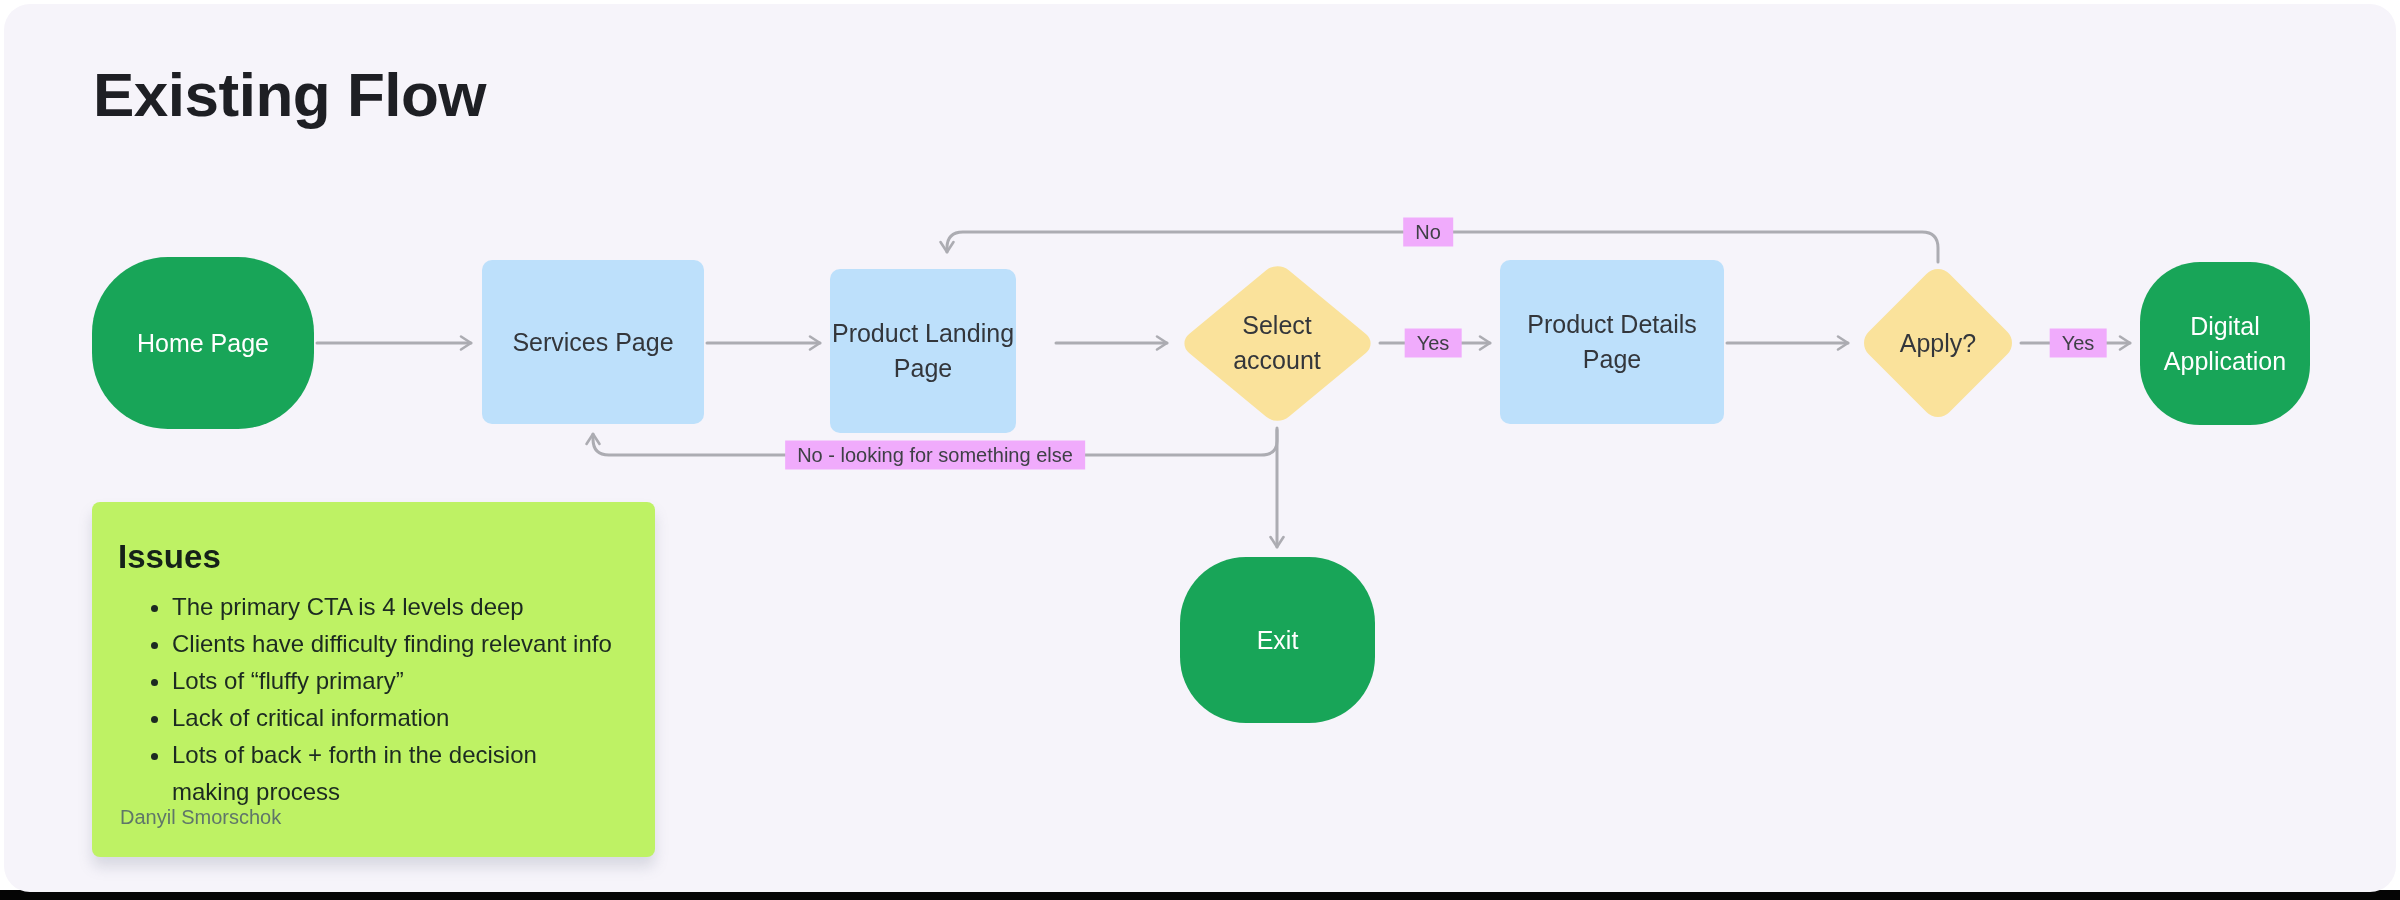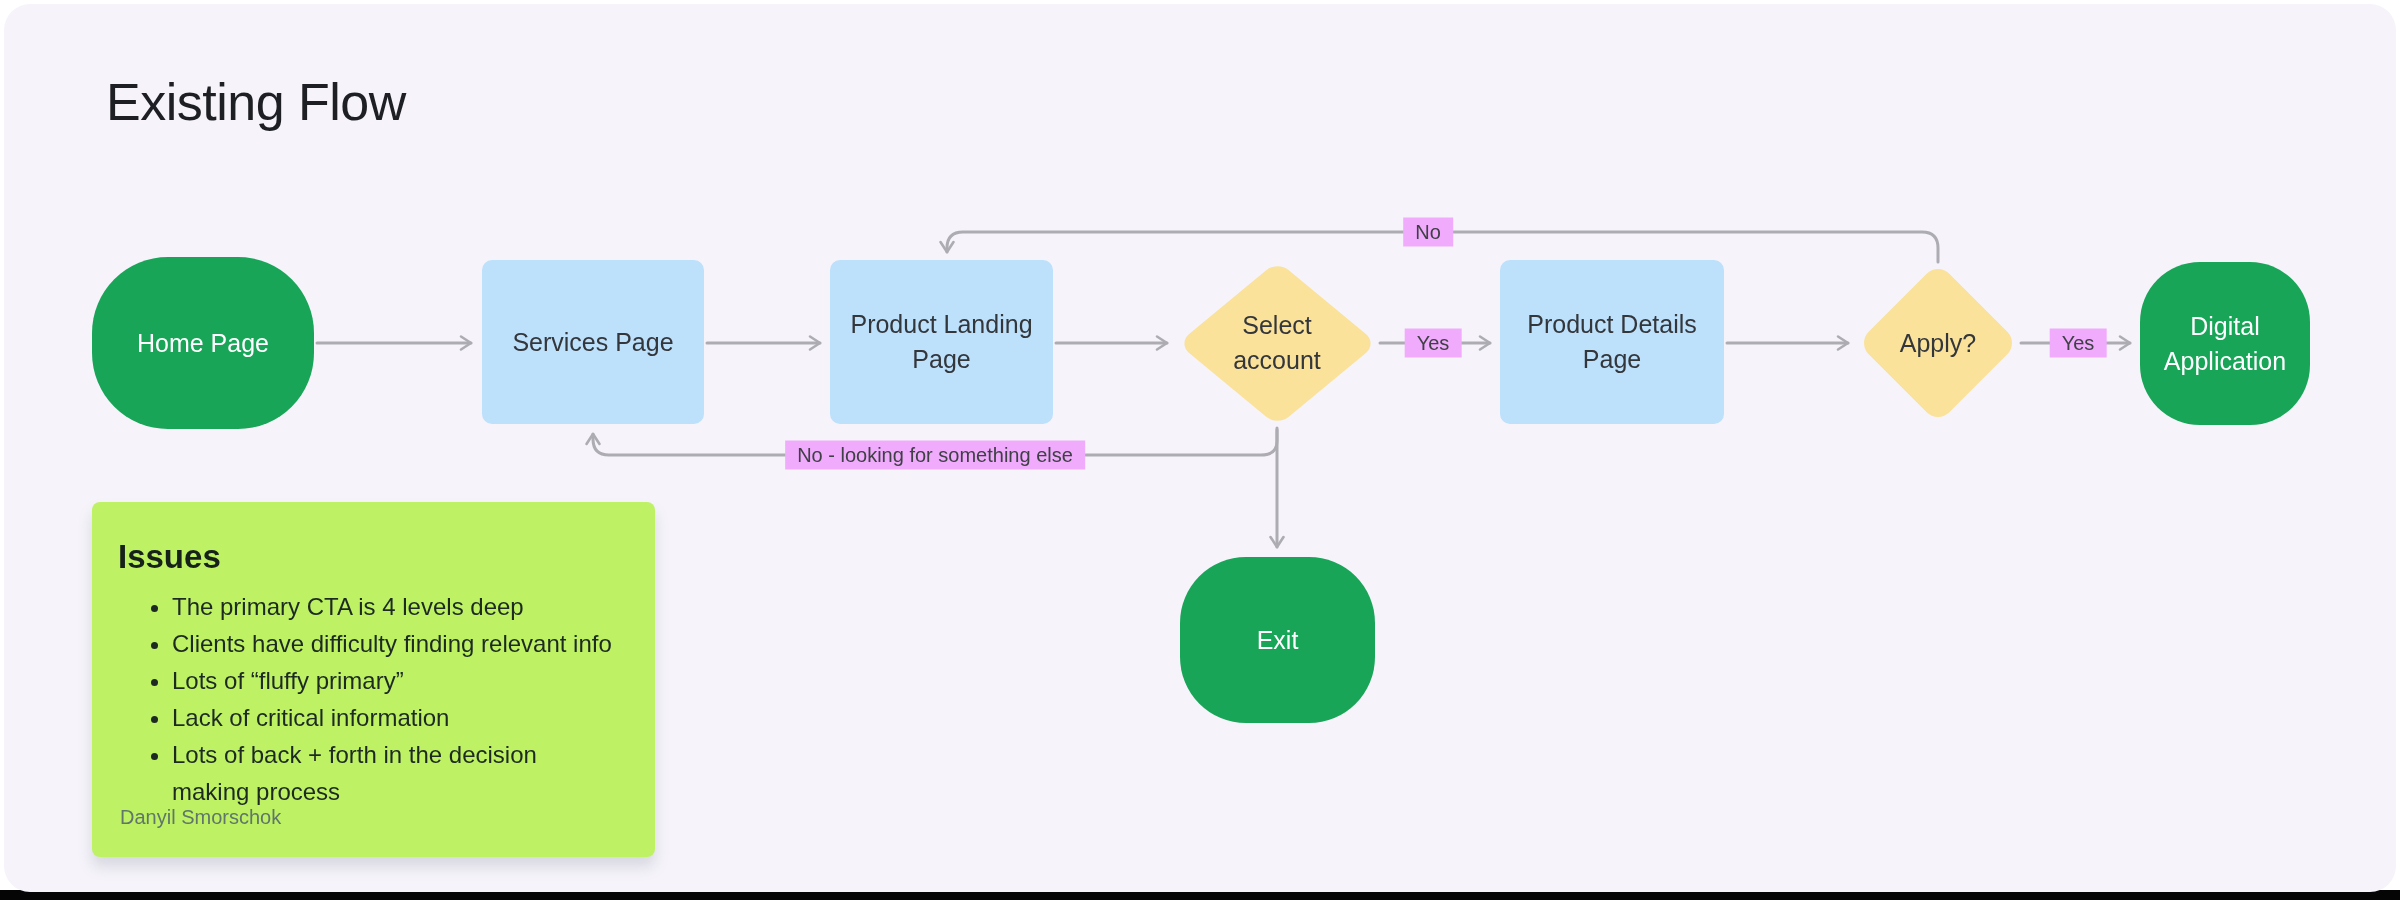--- a/index.html
+++ b/index.html
@@ -1,33 +1,33 @@
 <!DOCTYPE html>
 <html><head>
 <meta charset="utf-8">
 <style>
   html,body{margin:0;padding:0;background:#ffffff;font-family:"Liberation Sans",sans-serif;}
   .stage{position:relative;width:2400px;height:900px;overflow:hidden;background:#ffffff;}
   .bottom-bar{position:absolute;left:0;right:0;bottom:0;height:10px;background:#050505;}
   .canvas-bg{position:absolute;left:4px;top:4px;right:4px;bottom:8px;background:#F6F4FA;border-radius:26px;}
-  .page-title{position:absolute;left:90px;top:56px;margin:16px;font-size:52px;font-weight:400;
+  .page-title{position:absolute;left:90px;top:56px;margin:3px;font-size:62px;font-weight:700;
     letter-spacing:-0.5px;color:#1E1F24;}
   svg.edges{position:absolute;left:0;top:0;width:2400px;height:900px;pointer-events:none;}
   .node{position:absolute;display:flex;align-items:center;justify-content:center;
     font-size:25px;line-height:35px;text-align:center;box-sizing:border-box;}
   .node .lbl{white-space:pre-line;position:relative;z-index:2;}
   .green{background:#18A558;color:#ffffff;}
   .blue{background:#BDE0FB;color:#33363B;border-radius:10px;}
   .diamond-wrap{position:absolute;}
   .diamond-shape{position:absolute;background:#FAE29B;border-radius:16px;}
   .diamond-lbl{position:absolute;inset:0;display:flex;align-items:center;justify-content:center;
     font-size:25px;line-height:35px;color:#33363B;text-align:center;white-space:pre-line;z-index:2;}
   #node-home{left:92px;top:257px;width:222px;height:172px;border-radius:76px;}
   #node-services{left:482px;top:260px;width:222px;height:164px;}
-  #node-plp{left:830px;top:260px;width:223px;height:164px;}
+  #node-plp{left:830px;top:269px;width:186px;height:164px;}
   #node-select{left:1177px;top:260px;width:200px;height:166px;}
   #node-select .diamond-shape{left:29.5px;top:12.5px;width:141px;height:141px;transform:scaleY(0.83) rotate(45deg);}
   #node-pdp{left:1500px;top:260px;width:224px;height:164px;}
   #node-apply{left:1858px;top:262px;width:160px;height:162px;}
   #node-apply .diamond-shape{left:23px;top:24px;width:114px;height:114px;transform:rotate(45deg);}
   #node-digital{left:2140px;top:262px;width:170px;height:163px;border-radius:60px;}
   #node-exit{left:1180px;top:557px;width:195px;height:166px;border-radius:66px;}
   .edge-label{position:absolute;transform:translate(-50%,-50%);background:#f0abfc;
     padding:3px 12px;font-size:20px;color:#3E4045;white-space:nowrap;z-index:3;}
   #label-no-top{left:1428px;top:232px;}

